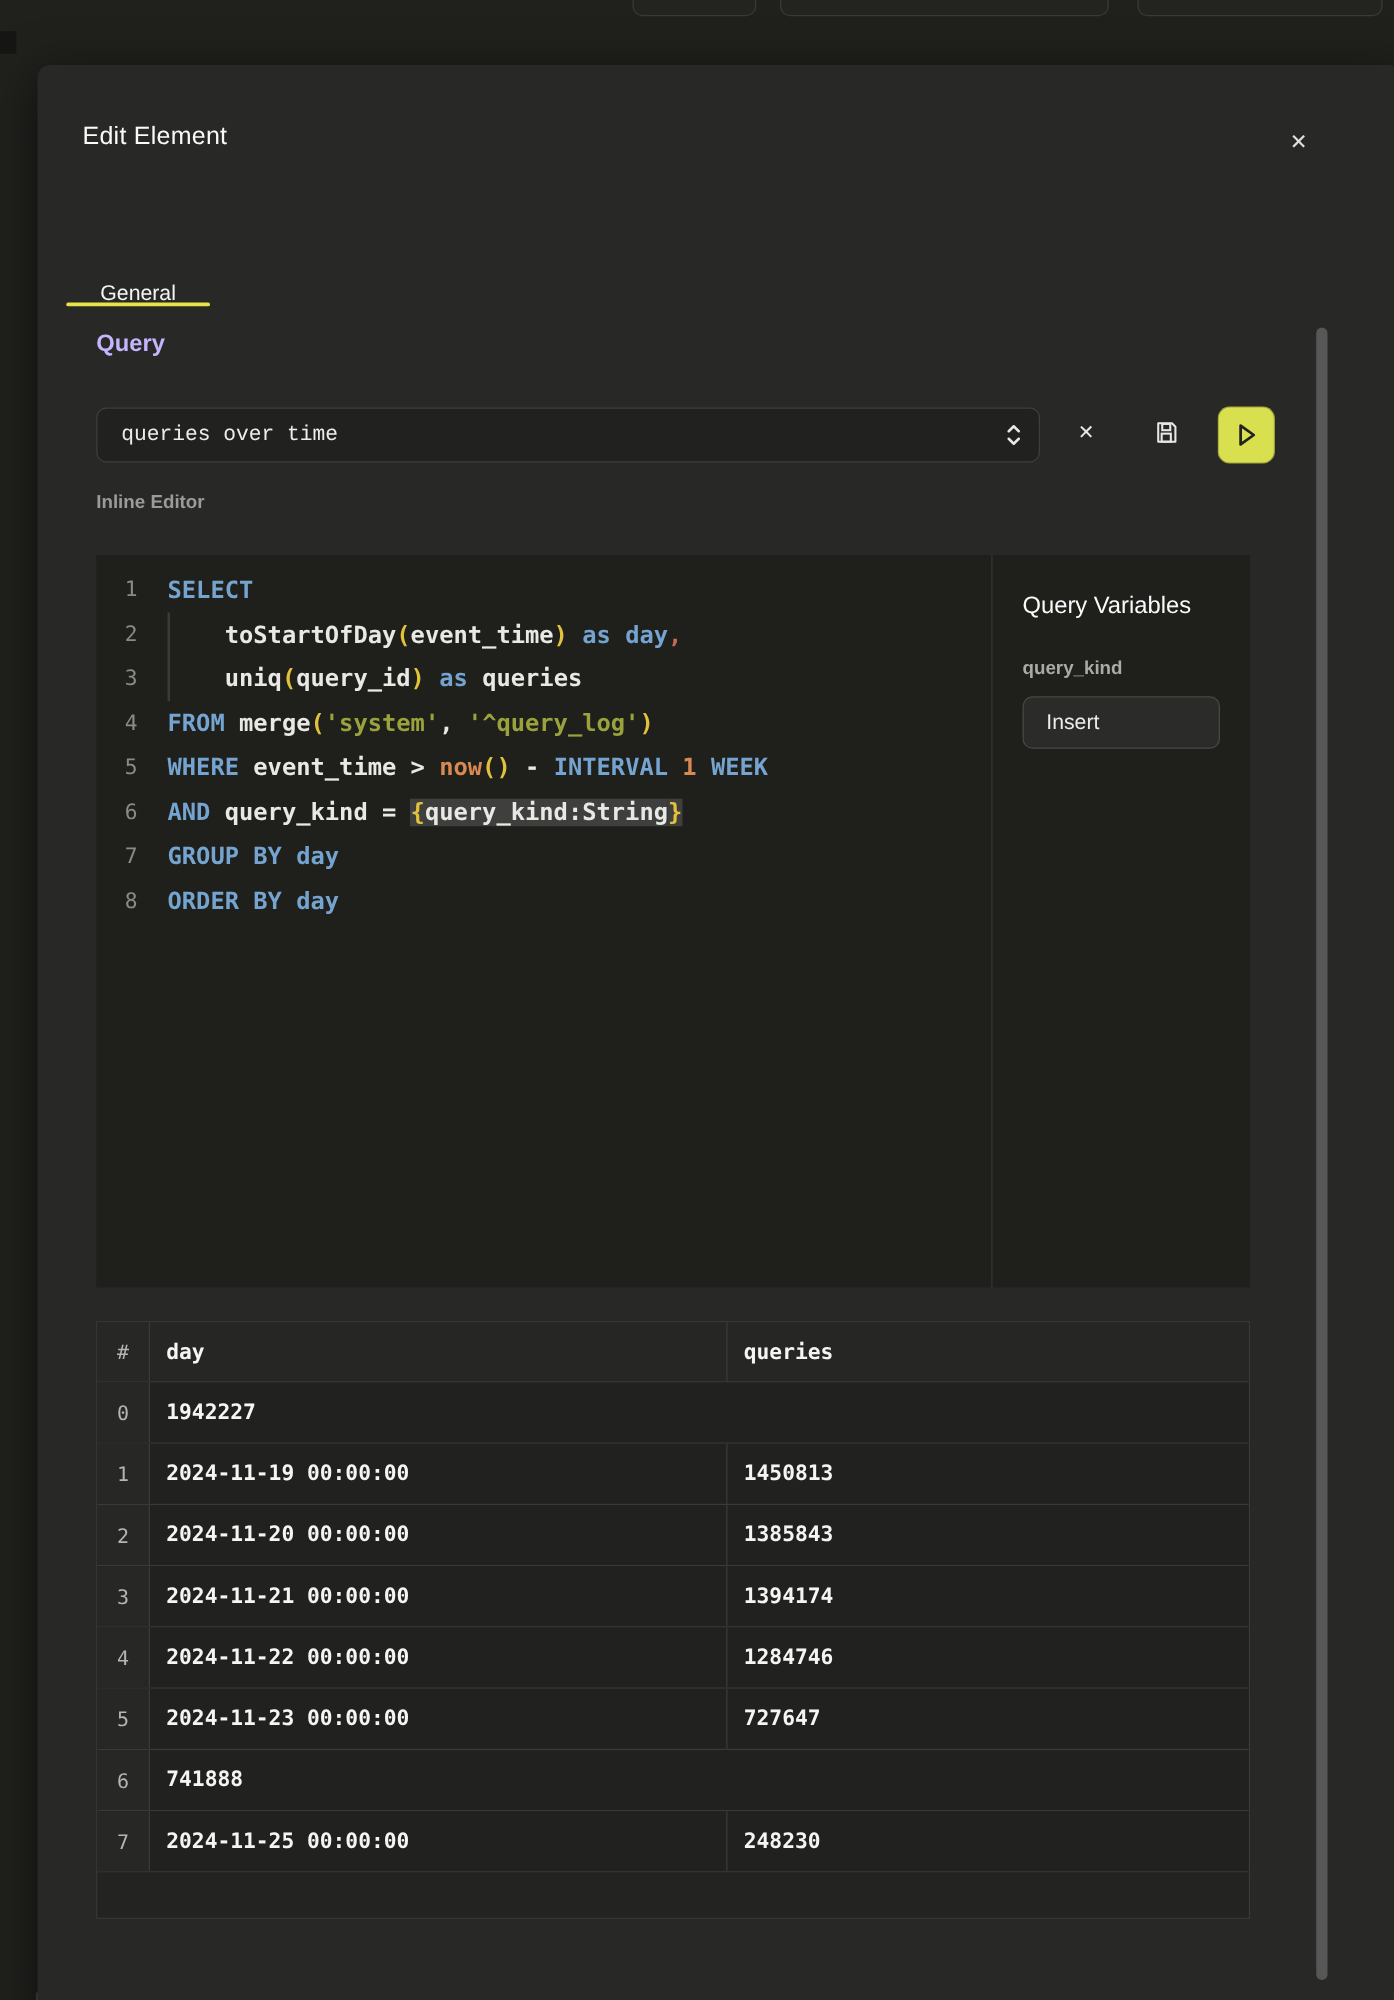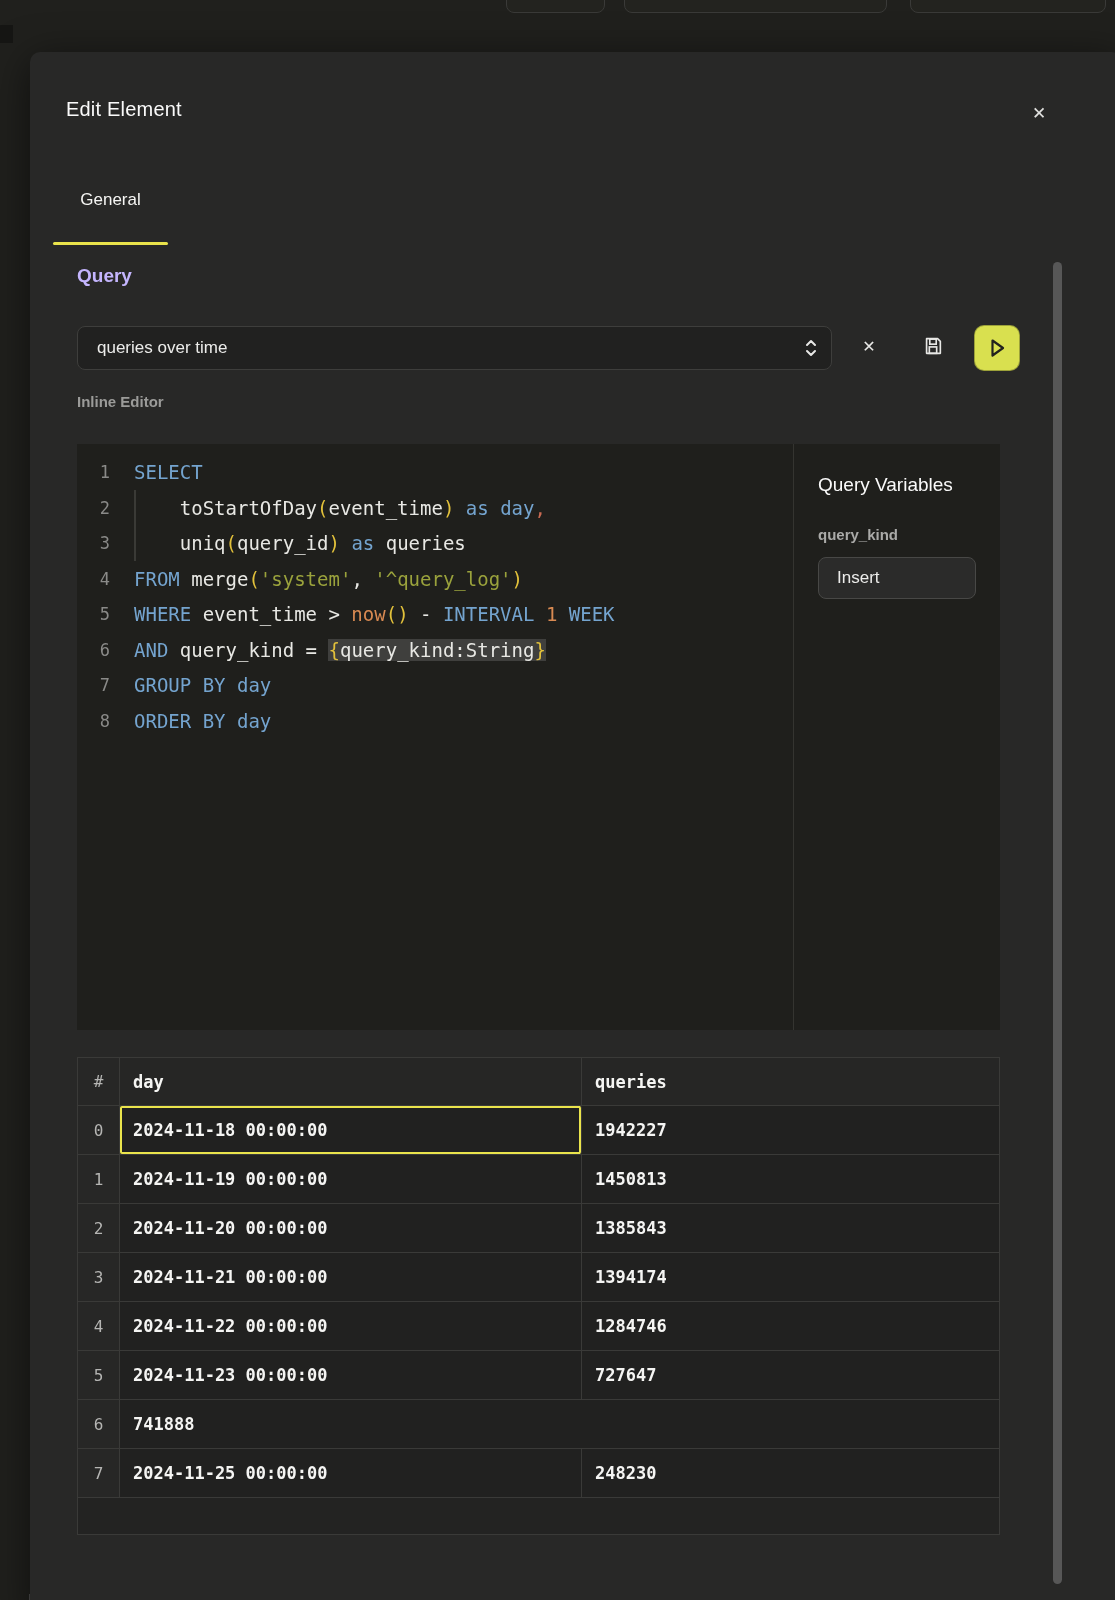--- a/index.html
+++ b/index.html
@@ -29,34 +29,34 @@
   .modal-title { position:absolute; left:36px; top:46px; font-size:20px; font-weight:500; color:#fafafa; letter-spacing:.2px; }
   .modal-close {
     position:absolute; left:992px; top:44px; width:34px; height:34px;
     background:none; border:none; color:#e0e0de; font-size:17px; cursor:pointer;
     display:flex; align-items:center; justify-content:center;
   }
 
   
   .tab {
     position:absolute; left:23px; top:138px; width:115px; height:55px;
-    display:flex; align-items:flex-start; justify-content:center; cursor:pointer;
+    display:flex; align-items:flex-end; justify-content:center; cursor:pointer;
   }
   .tab-label { font-size:17px; color:#f5f5f3; }
   .tab-underline { position:absolute; left:0; bottom:0; width:100%; height:3px; background:#e9e34b; border-radius:2px; }
 
   .section-heading { position:absolute; left:47px; top:213px; font-size:19px; font-weight:700; color:#c4b5fd; }
 
   
   .query-select {
     position:absolute; left:47px; top:274px; width:755px; height:44px;
     background:#212120; border:1px solid #3e3e3c; border-radius:8px;
     display:flex; align-items:center; cursor:pointer;
   }
-  .query-select-value { font-size:17px; color:#ececea; padding-left:19px; flex:1; }
+  .query-select-value { font-size:17px; color:#ececea; padding-left:19px; flex:1;font-family:Liberation Mono, monospace; }
   .stepper-wrap { width:40px; display:flex; justify-content:center; }
 
   .icon-btn {
     position:absolute; width:30px; height:30px; top:279px;
     background:none; border:none; color:#e8e8e6; cursor:pointer;
     display:flex; align-items:center; justify-content:center; font-size:16px;
   }
   .btn-clear { left:824px; }
   .btn-save  { left:888px; }
   .btn-run {
@@ -69,21 +69,21 @@
 
   
   .editor {
     position:absolute; left:47px; top:392px; width:923px; height:586px;
     background:#1f1f1c; display:flex;
   }
   .code-pane { width:720px; border-right:1px solid #343430; position:relative; padding-top:11px; cursor:text; }
   .indent-guide { position:absolute; left:57px; top:46px; width:2px; height:71px; background:#3a3a36; }
   .code-line { display:flex; line-height:35.5px; font-family:"DejaVu Sans Mono", monospace; font-size:19px; white-space:pre; }
   .line-num { width:33px; text-align:right; color:#8a8a88; font-size:17px; font-weight:400; flex:none; }
-  .line-code { margin-left:24px; font-weight:400; }
+  .line-code { margin-left:24px; font-weight:700; }
   .tok.kw    { color:#74a4cf; }
   .tok.def   { color:#e8e8e4; }
   .tok.paren { color:#e2c13b; }
   .tok.str   { color:#9aa23c; }
   .tok.num   { color:#d98a52; }
   .tok.red   { color:#c96a52; }
   .tok.hl    { background:#3f3f3d; }
 
   .vars-panel { flex:1; padding:30px 24px 0 24px; }
   .vars-heading { font-size:19px; font-weight:500; color:#fafafa; }
@@ -191,21 +191,20 @@
 
   <div class="results-table">
     <div class="t-header">
       <div class="t-idx">#</div>
       <div class="t-day">day</div>
       <div class="t-queries">queries</div>
     </div>
     <div id="table-rows">
         <div class="t-row">
           <div class="t-idx">0</div>
-          <div class="t-day selected">2024-11-18 00:00:00</div>
           <div class="t-queries">1942227</div>
         </div>
         <div class="t-row">
           <div class="t-idx">1</div>
           <div class="t-day">2024-11-19 00:00:00</div>
           <div class="t-queries">1450813</div>
         </div>
         <div class="t-row">
           <div class="t-idx">2</div>
           <div class="t-day">2024-11-20 00:00:00</div>

